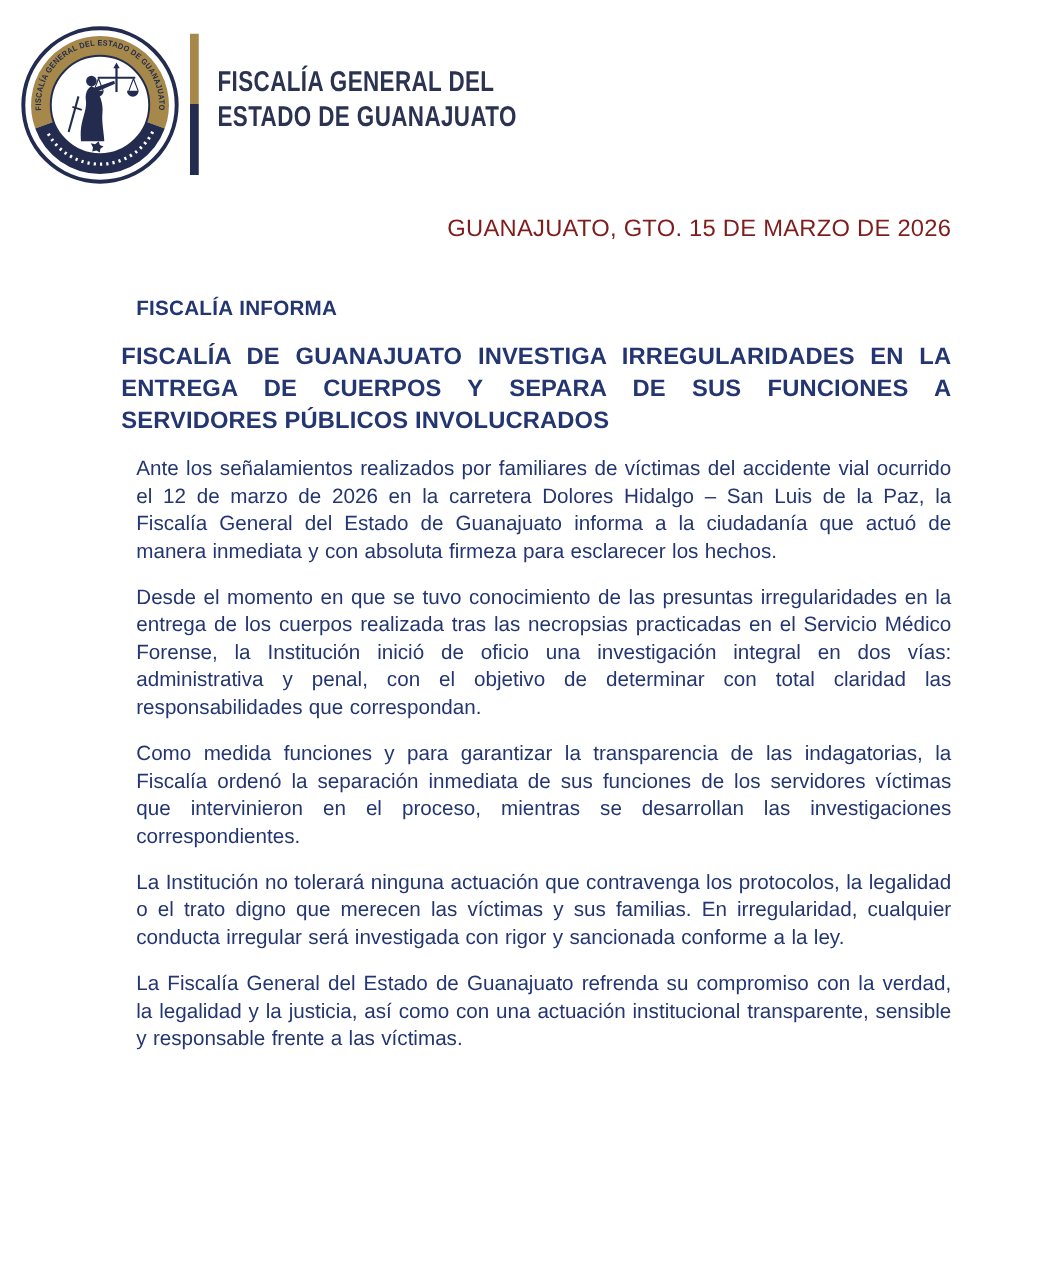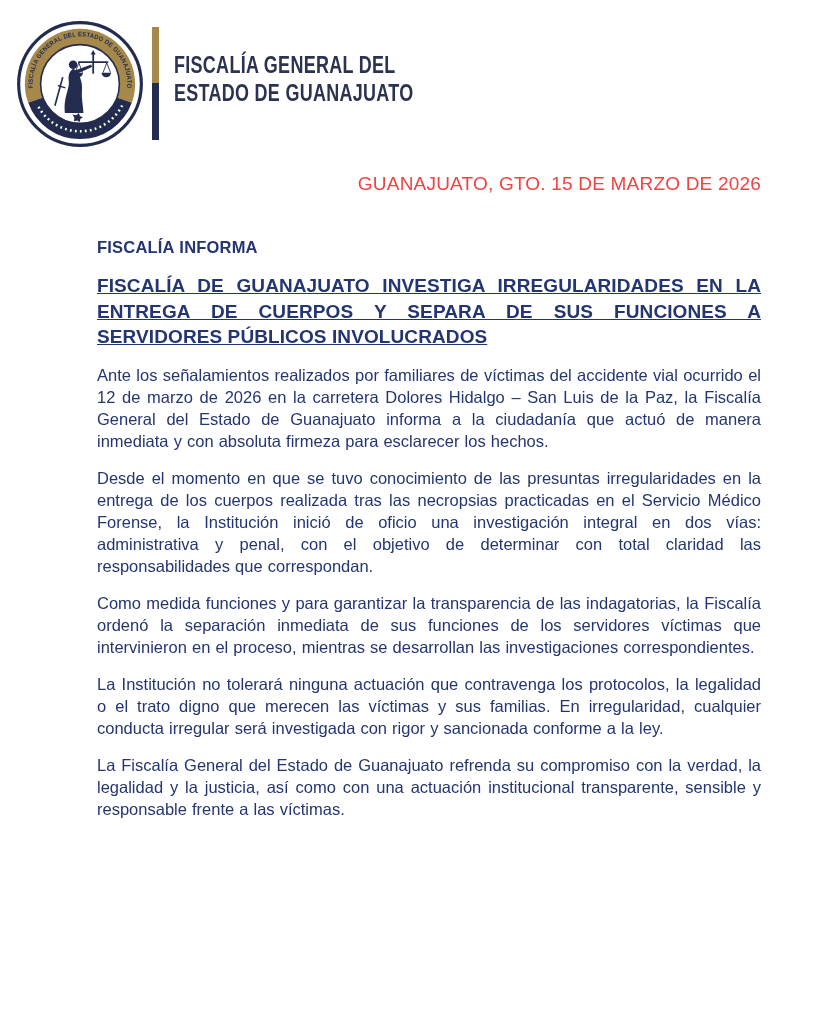--- a/index.html
+++ b/index.html
@@ -14,33 +14,33 @@
     background:linear-gradient(to bottom,#a6884b 0%,#a6884b 50%,#232c4e 50%,#232c4e 100%);
   }
   .wordmark{
     position:absolute;left:174px;top:52px;
     font-weight:bold;font-size:23px;line-height:27.5px;color:#2b3350;
     transform:scaleX(0.78);transform-origin:0 0;white-space:nowrap;letter-spacing:0.4px;
   }
   
   .dateline{
     position:absolute;top:173px;right:71px;
-    font-size:19px;letter-spacing:0.2px;color:#ef4444;
+    font-size:19px;letter-spacing:0.2px;color:#7f1d1d;
   }
   .content{position:absolute;left:97px;top:236px;width:664px;}
   .kicker{
     font-size:18px;font-weight:bold;line-height:22px;
     margin:0 0 27px 0;letter-spacing:0.2px;
   }
   .title{
     font-size:19px;font-weight:bold;line-height:25.5px;
-    margin:0 0 14px 0;text-align:justify;letter-spacing:0.1px;text-decoration:underline;
+    margin:0 0 14px 0;text-align:justify;letter-spacing:0.1px;
   }
   .content p{
-    font-size:16.5px;line-height:22px;margin:0 0 15px 0;
+    font-size:16.5px;line-height:22px;margin:0 0 15px 12px;
     text-align:justify;word-spacing:0.5px;
   }
   .content p b{font-weight:normal;}
 </style>
 </head>
 <body>
 
 <div class="page">
 
   <div>

